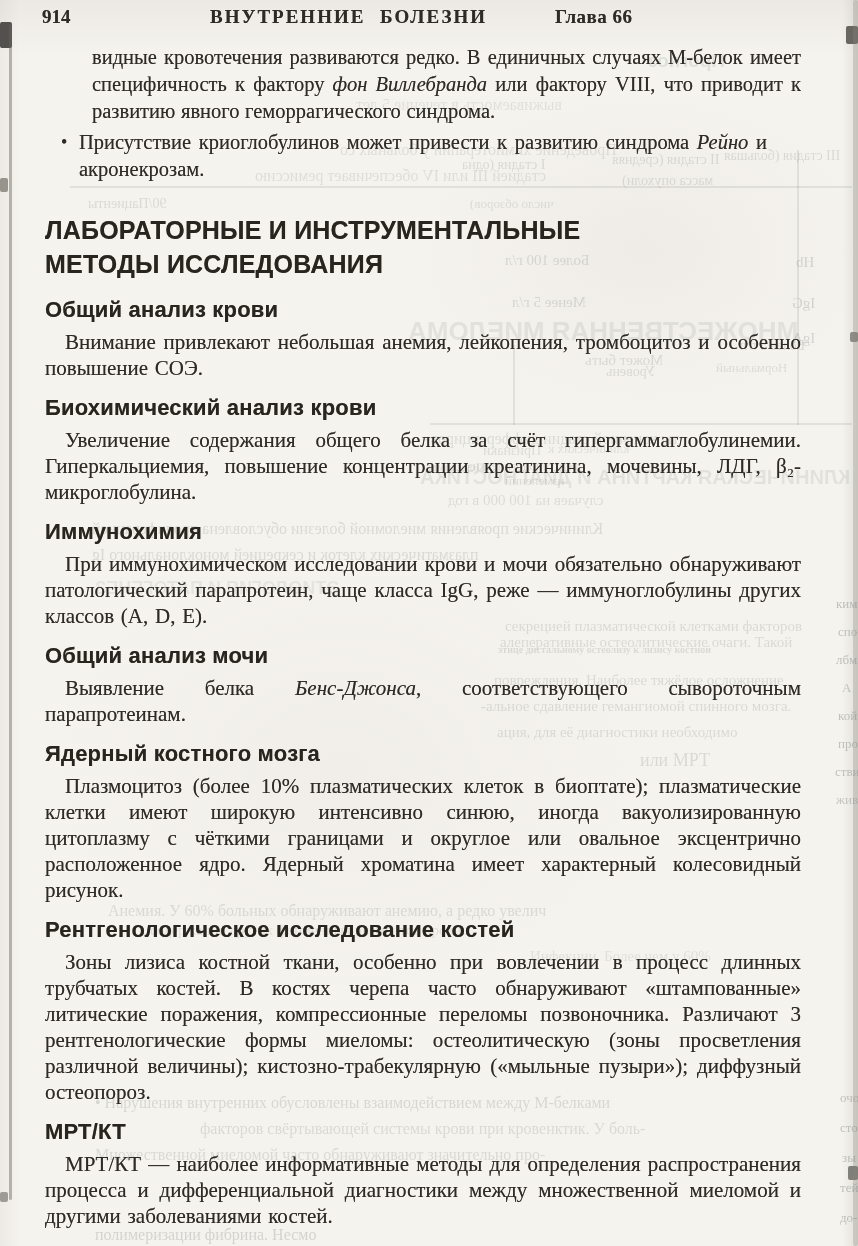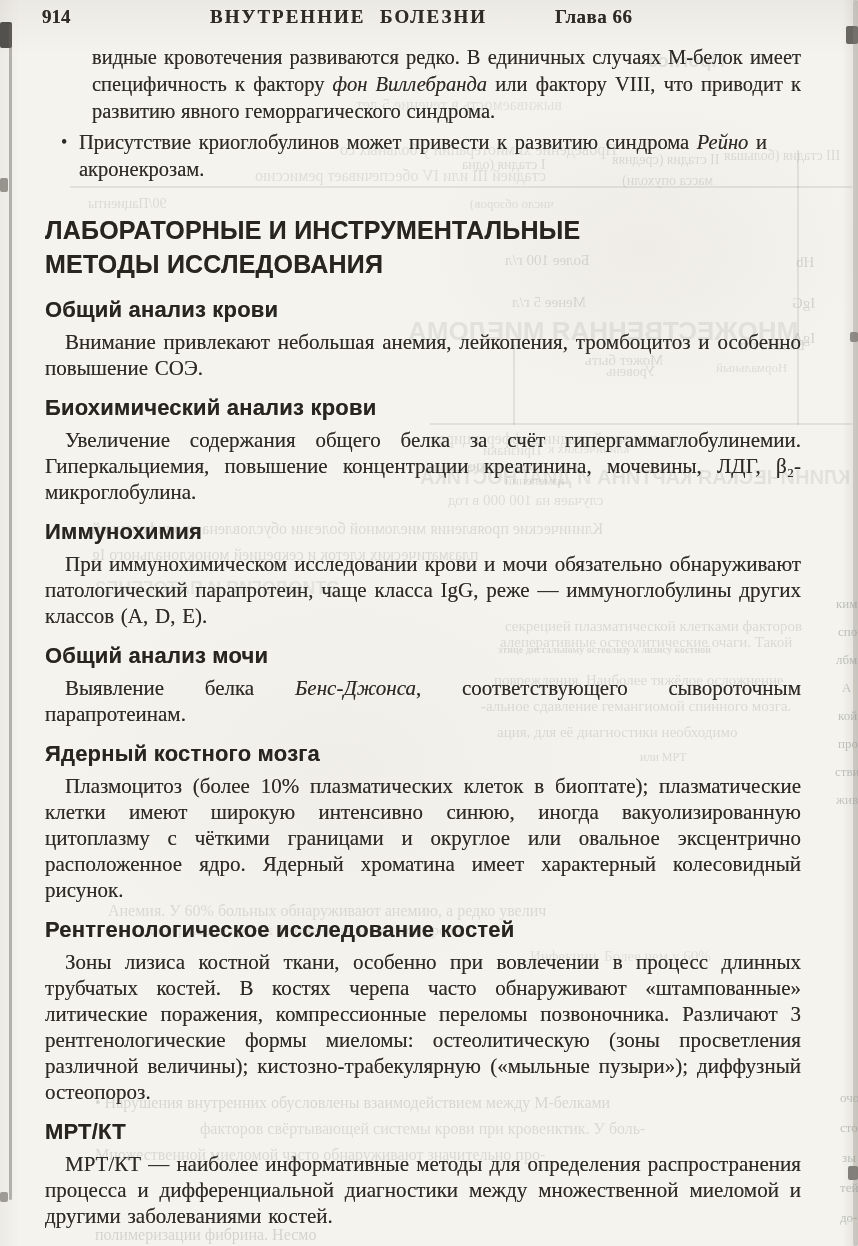--- a/index.html
+++ b/index.html
@@ -84,21 +84,21 @@
       <span class="gfrag mir" style="left: 448px; top: 492px; font-size: 15px; opacity: 0.18;">случаев на 100 000 в год</span>
       <span class="gfrag mir" style="left: 92px; top: 520px; font-size: 16px; opacity: 0.2;">Клинические проявления миеломной болезни обусловлена пролиферацией</span>
       <span class="gfrag mir" style="left: 92px; top: 546px; font-size: 16px; opacity: 0.2;">плазматических клеток и секрецией моноклонального Ig</span>
       <span class="gfrag mir gb gsans" style="left: 95px; top: 578px; font-size: 18px; opacity: 0.11;">ЭТИОЛОГИЯ И ПАТОГЕНЕЗ</span>
       <span class="gfrag" style="left: 500px; top: 592px; font-size: 15px; opacity: 0.2; margin-top: 42px;">алеперативные остеолитические очаги. Такой</span>
       <span class="gfrag" style="left: 505px; top: 618px; font-size: 15px; opacity: 0.2;">секрецией плазматической клетками факторов</span>
       <span class="gfrag" style="left: 498px; top: 644px; font-size: 10px; opacity: 0.2; font-weight: bold;">этице дистальному остеолизу к лизису костной</span>
       <span class="gfrag" style="left: 494px; top: 672px; font-size: 15px; opacity: 0.2;">повреждения. Наиболее тяжёлое осложнение</span>
       <span class="gfrag" style="left: 481px; top: 698px; font-size: 15px; opacity: 0.2;">-альное сдавление гемангиомой спинного мозга.</span>
       <span class="gfrag" style="left: 497px; top: 724px; font-size: 15px; opacity: 0.2;">ация, для её диагностики необходимо</span>
-      <span class="gfrag" style="left: 640px; top: 750px; font-size: 12px; opacity: 0.2;">или МРТ</span>
+      <span class="gfrag" style="left: 640px; top: 750px; font-size: 18px; opacity: 0.2;">или МРТ</span>
       <span class="gfrag" style="left: 836px; top: 596px; font-size: 13px; opacity: 0.4;">кими</span>
       <span class="gfrag" style="left: 838px; top: 624px; font-size: 13px; opacity: 0.4;">спо-</span>
       <span class="gfrag" style="left: 836px; top: 652px; font-size: 13px; opacity: 0.4;">лбмы</span>
       <span class="gfrag" style="left: 842px; top: 680px; font-size: 13px; opacity: 0.35;">А</span>
       <span class="gfrag" style="left: 838px; top: 708px; font-size: 13px; opacity: 0.4;">кой.</span>
       <span class="gfrag" style="left: 838px; top: 736px; font-size: 13px; opacity: 0.4;">про-</span>
       <span class="gfrag" style="left: 835px; top: 764px; font-size: 13px; opacity: 0.4;">ствие</span>
       <span class="gfrag" style="left: 836px; top: 792px; font-size: 13px; opacity: 0.35;">живы</span>
       <span class="gfrag" style="left: 108px; top: 902px; font-size: 16px; opacity: 0.2;">Анемия. У 60% больных обнаруживают анемию, а редко увелич</span>
       <span class="gfrag" style="left: 150px; top: 922px; font-size: 15px; opacity: 0.16; text-align: center;">содержания других форменных элементов крови.</span>

